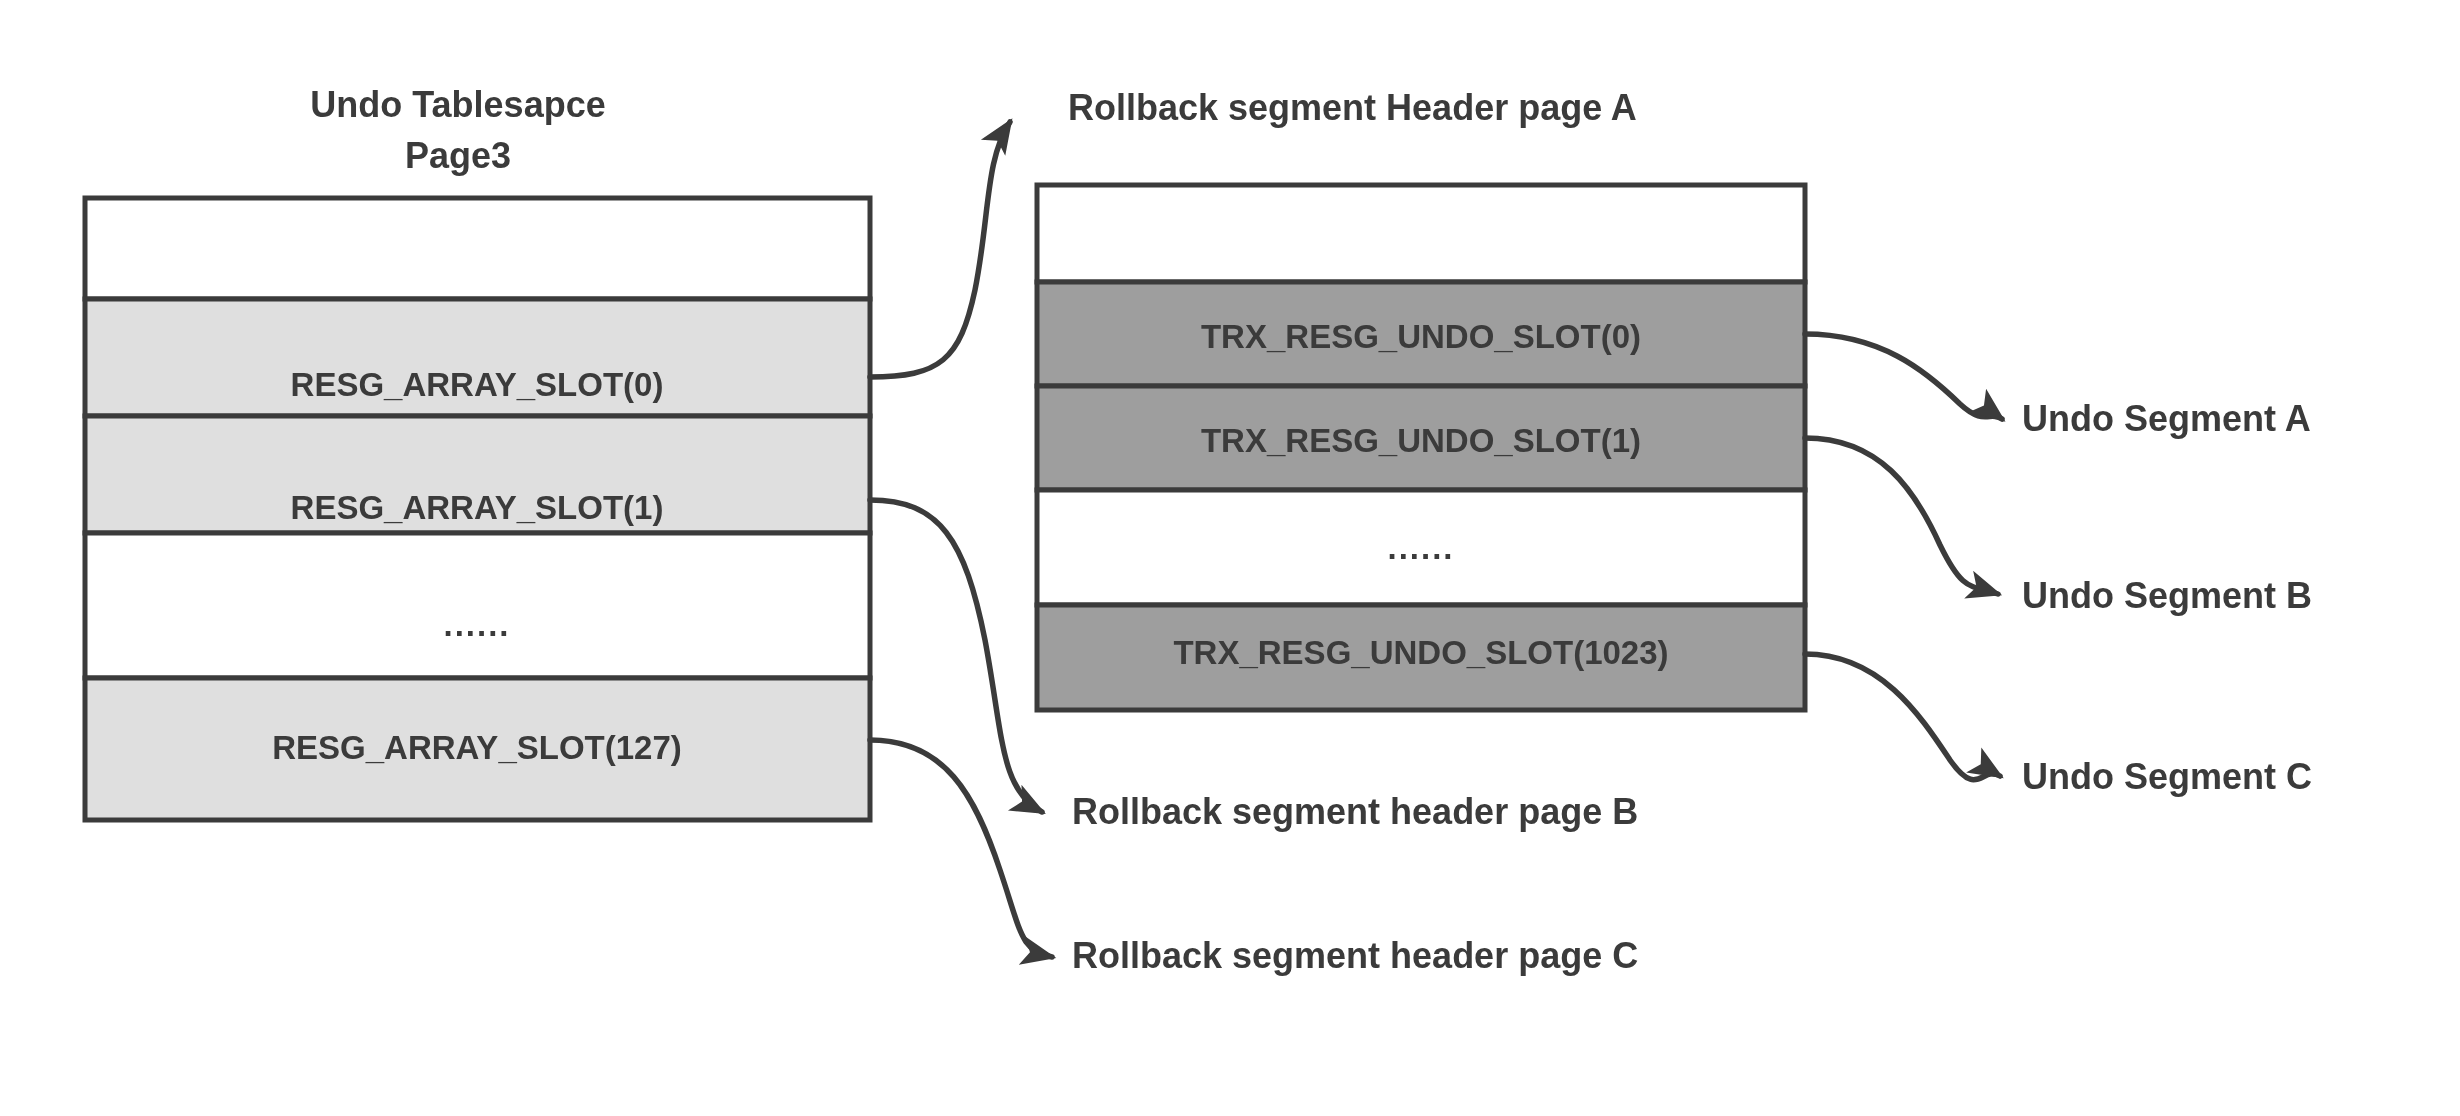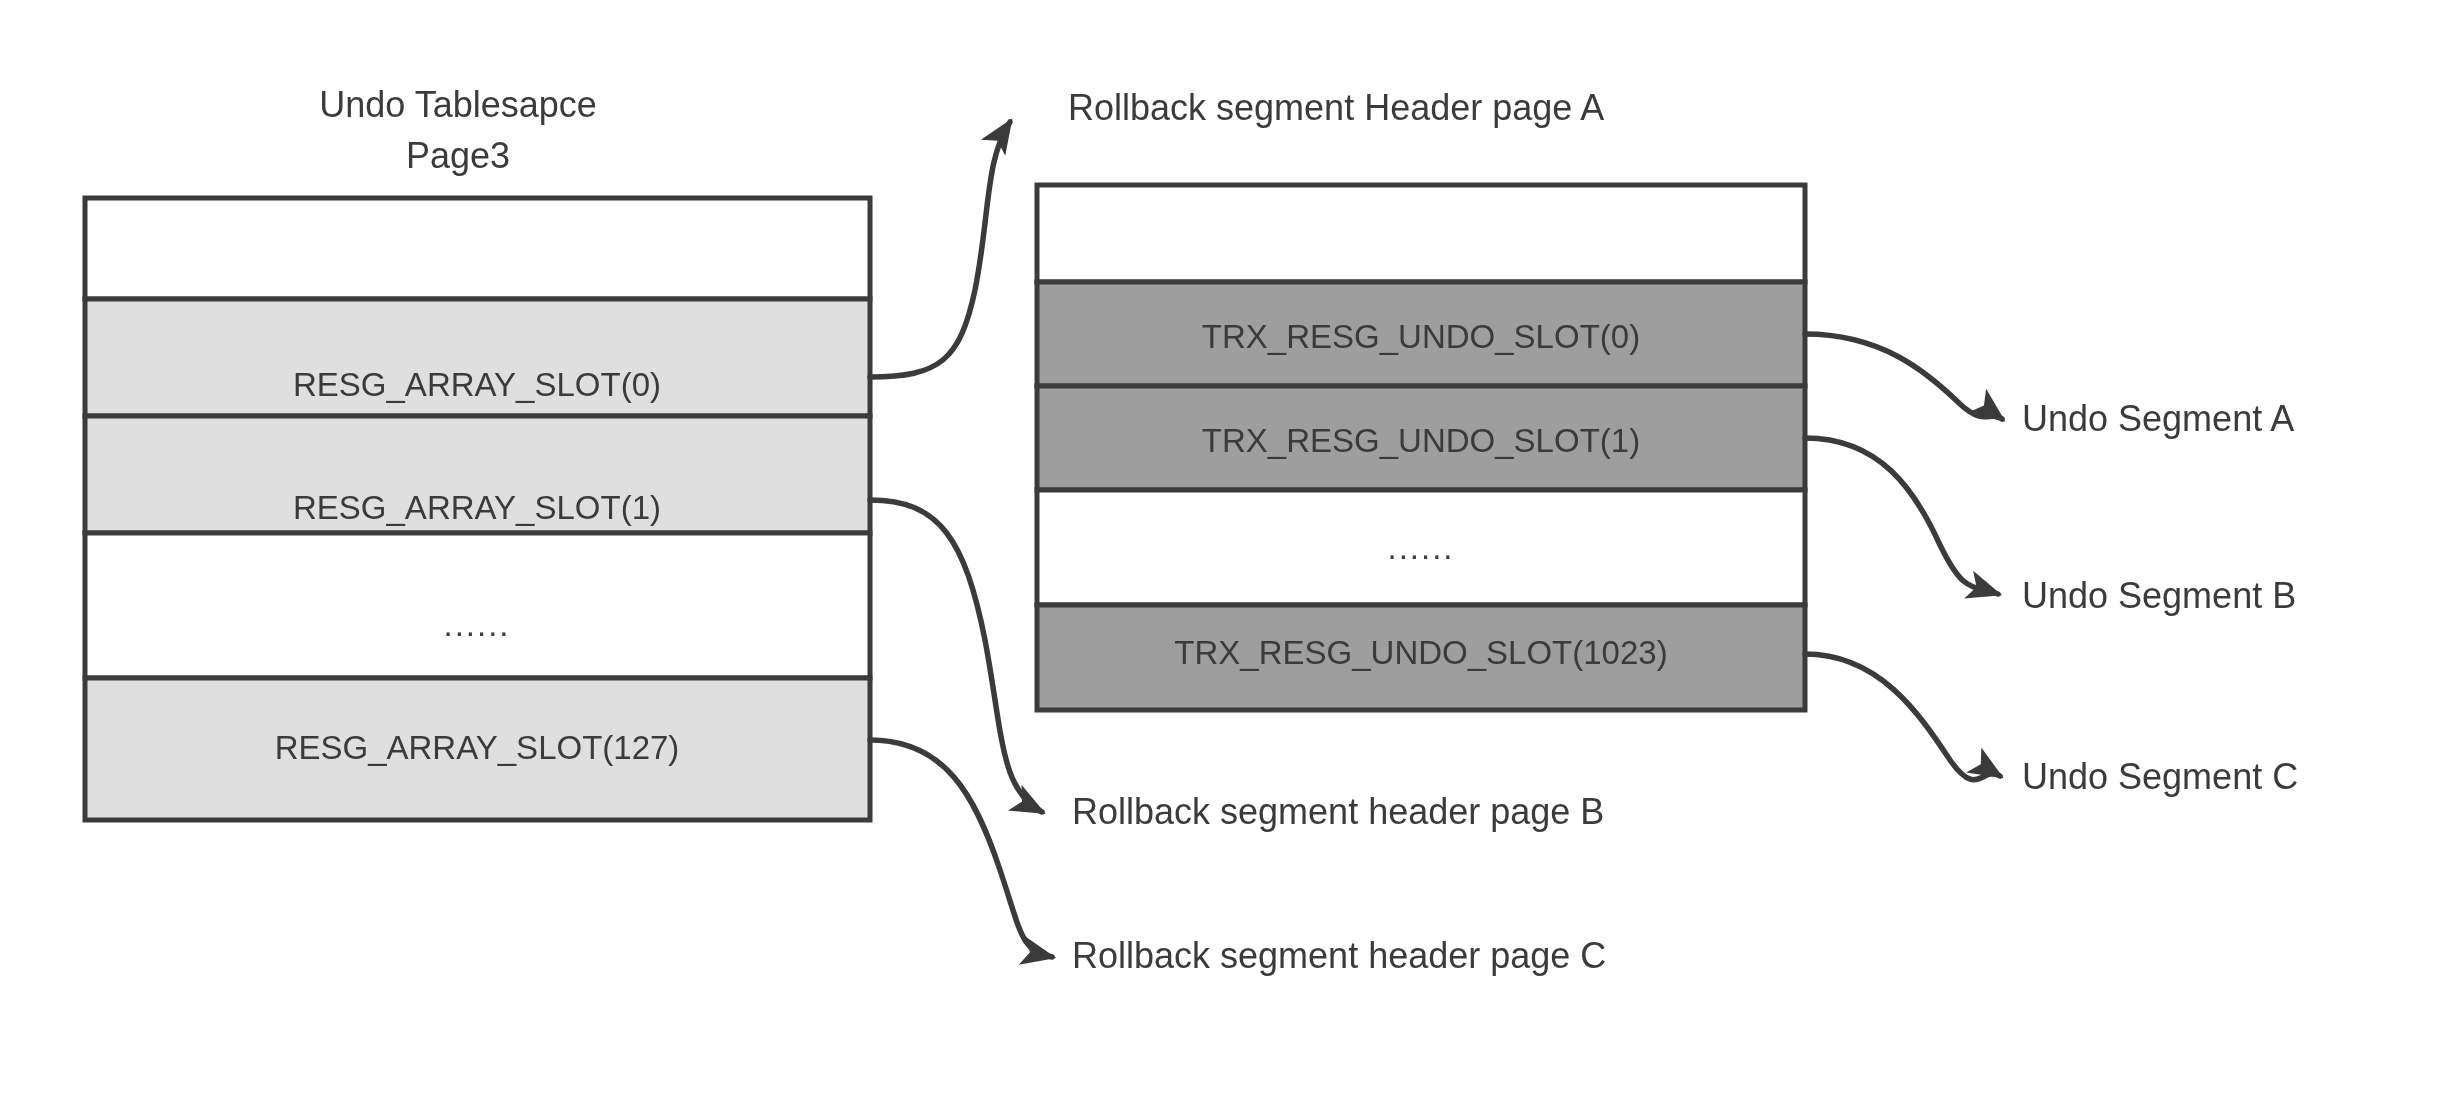--- a/index.html
+++ b/index.html
@@ -11,20 +11,21 @@
     width: 2460px;
     height: 1116px;
     font-family: "Liberation Sans", sans-serif;
     overflow: hidden;
   }
   #diagram-root {
     position: relative;
     width: 2460px;
     height: 1116px;
     background: #ffffff;
+    font-weight: bold;
   }
   svg.diagram-canvas {
     position: absolute;
     top: 0;
     left: 0;
     width: 2460px;
     height: 1116px;
     display: block;
   }
   .row-rect-empty {

